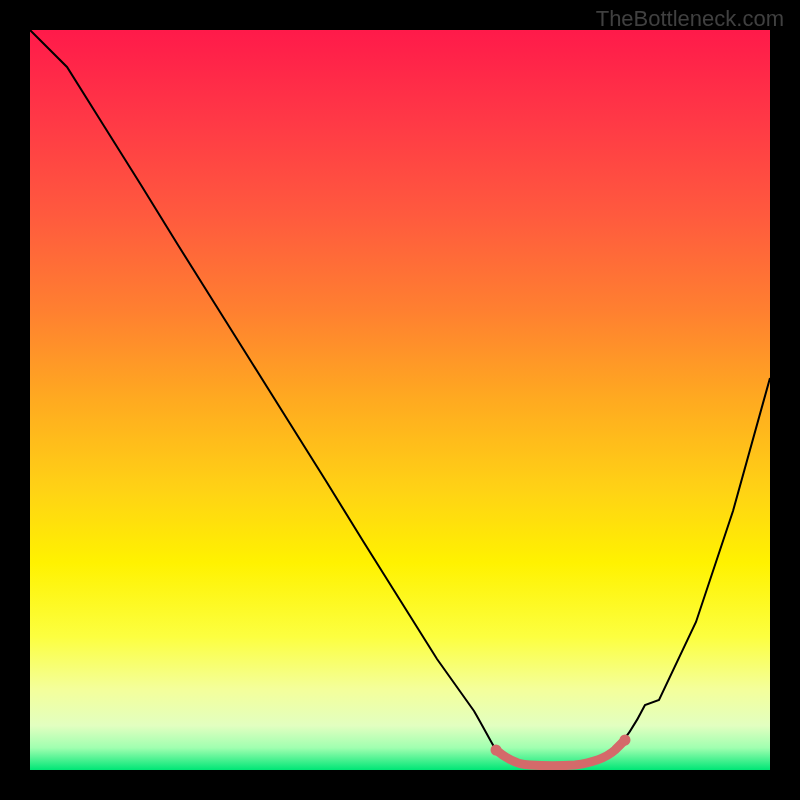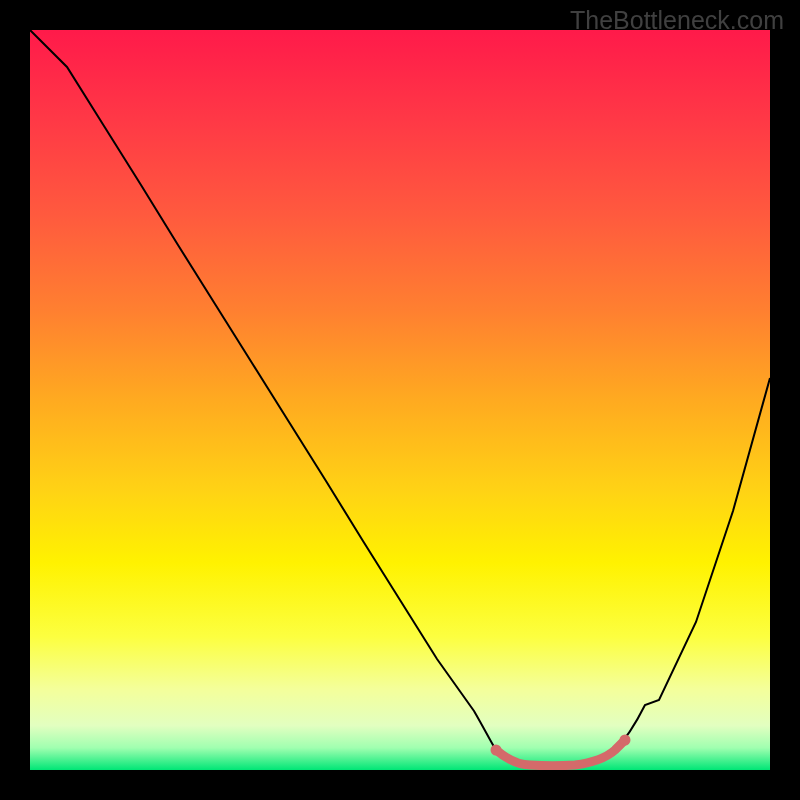--- a/index.html
+++ b/index.html
@@ -12,21 +12,21 @@
       height: 800px;
       background: #000;
       position: relative;
       font-family: Arial, sans-serif;
     }
     .watermark {
       position: absolute;
       top: 6px;
       right: 16px;
       color: #404040;
-      font-size: 25px;
+      font-size: 22px;
       font-weight: 500;
       z-index: 10;
     }
     .chart-area {
       position: absolute;
       top: 30px;
       left: 30px;
       width: 740px;
       height: 740px;
     }

